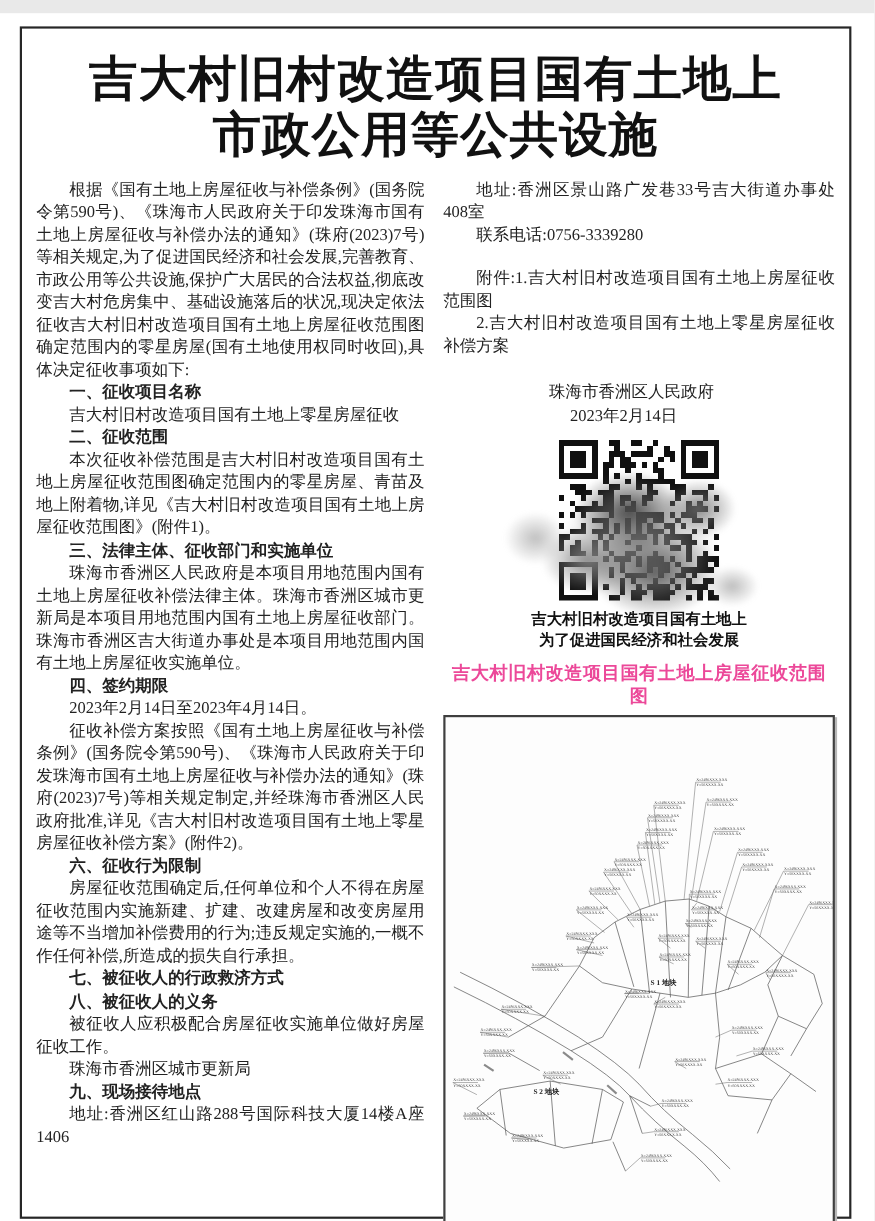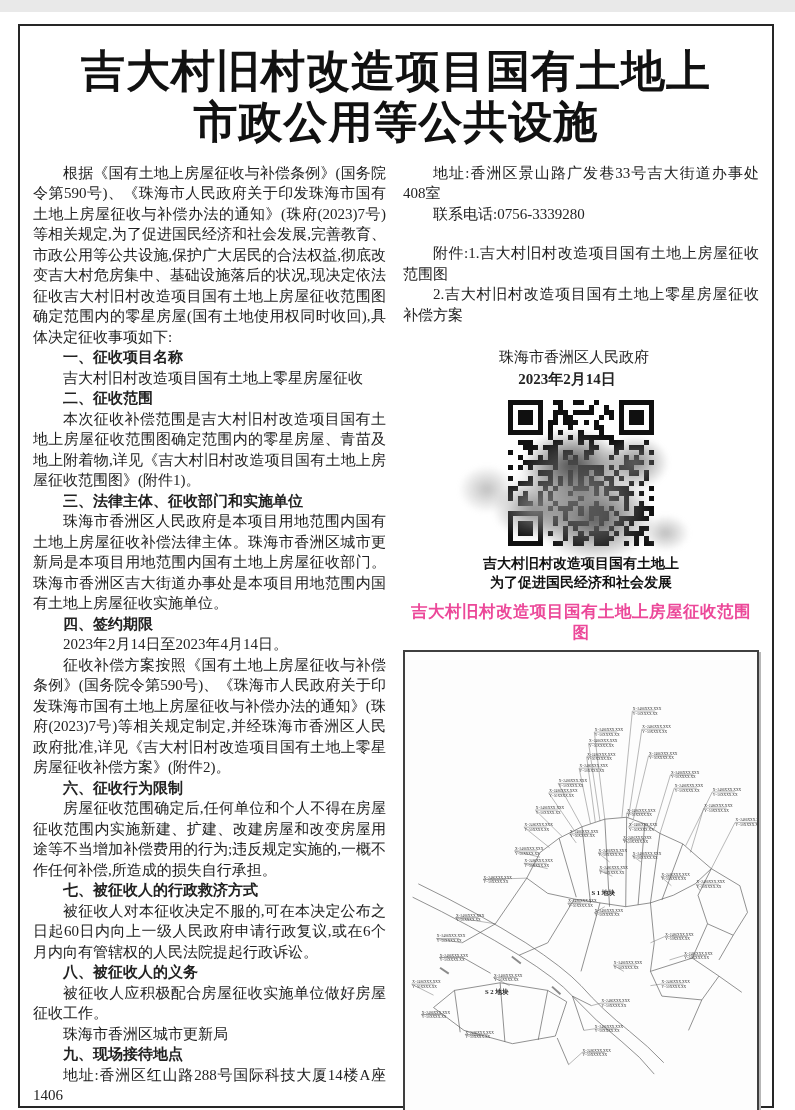--- a/index.html
+++ b/index.html
@@ -17,21 +17,21 @@
     text-align:center;font-weight:bold;font-size:44px;line-height:1.17;
     letter-spacing:1px;margin:8px 0 14px 0;color:#111;
   }
   .columns{display:flex;gap:17px;}
   .col{width:356px;font-size:15px;line-height:20.5px;text-align:justify;color:#222;}
   .para{margin:0;text-indent:2em;}
   .t-h{font-weight:bold;}
   .t-gap{height:19px;text-indent:0;}
   .signature{ text-align:center;line-height:22px;margin:2px 0 4px 0; }
   .signature .org{padding-right:14px;}
-  .signature .date{padding-right:28px;font-weight:bold;}
+  .signature .date{padding-right:28px;}
   .qr-wrap{position:relative;width:150px;height:150px;margin:8px auto 6px auto;}
   .qr-wrap svg{position:absolute;left:2px;top:2px;}
   .ink-smudge{
     position:absolute;left:-52px;top:14px;width:252px;height:168px;
     pointer-events:none;filter:blur(2.5px);
     background:
       radial-gradient(70px 52px at 47% 32%, rgba(72,72,72,.95), rgba(72,72,72,0) 72%),
       radial-gradient(82px 58px at 56% 64%, rgba(88,88,88,.92), rgba(88,88,88,0) 72%),
       radial-gradient(60px 44px at 32% 58%, rgba(128,128,128,.85), rgba(128,128,128,0) 70%),
       radial-gradient(48px 38px at 72% 30%, rgba(112,112,112,.8), rgba(112,112,112,0) 70%),
@@ -82,21 +82,20 @@
 
 
           <p class="para t-p">征收补偿方案按照《国有土地上房屋征收与补偿条例》(国务院令第590号)、《珠海市人民政府关于印发珠海市国有土地上房屋征收与补偿办法的通知》(珠府(2023)7号)等相关规定制定,并经珠海市香洲区人民政府批准,详见《吉大村旧村改造项目国有土地上零星房屋征收补偿方案》(附件2)。</p>
 
           <p class="para t-h">六、征收行为限制</p>
 
           <p class="para t-p">房屋征收范围确定后,任何单位和个人不得在房屋征收范围内实施新建、扩建、改建房屋和改变房屋用途等不当增加补偿费用的行为;违反规定实施的,一概不作任何补偿,所造成的损失自行承担。</p>
 
           <p class="para t-h">七、被征收人的行政救济方式</p>
 
-          <p class="para t-p">被征收人对本征收决定不服的,可在本决定公布之日起60日内向上一级人民政府申请行政复议,或在6个月内向有管辖权的人民法院提起行政诉讼。</p>
 
           <p class="para t-h">八、被征收人的义务</p>
 
           <p class="para t-p">被征收人应积极配合房屋征收实施单位做好房屋征收工作。</p>
 
           <p class="para t-p">珠海市香洲区城市更新局</p>
 
           <p class="para t-h">九、现场接待地点</p>
 
           <p class="para t-p">地址:香洲区红山路288号国际科技大厦14楼A座1406</p>

